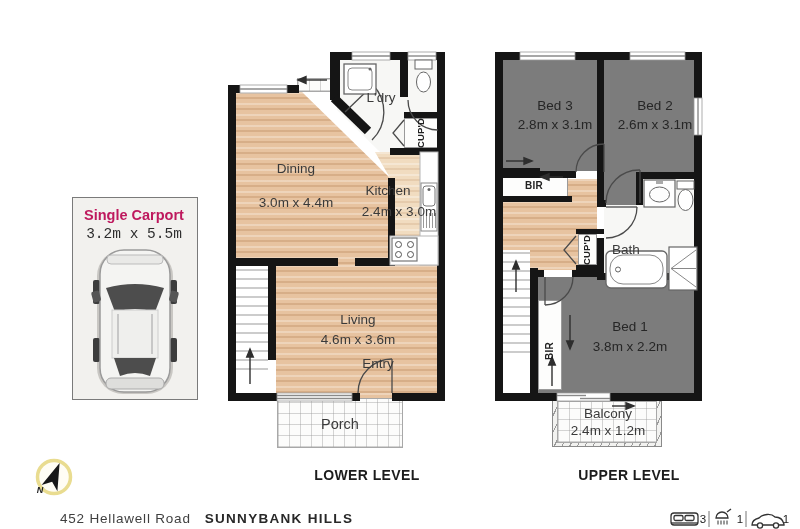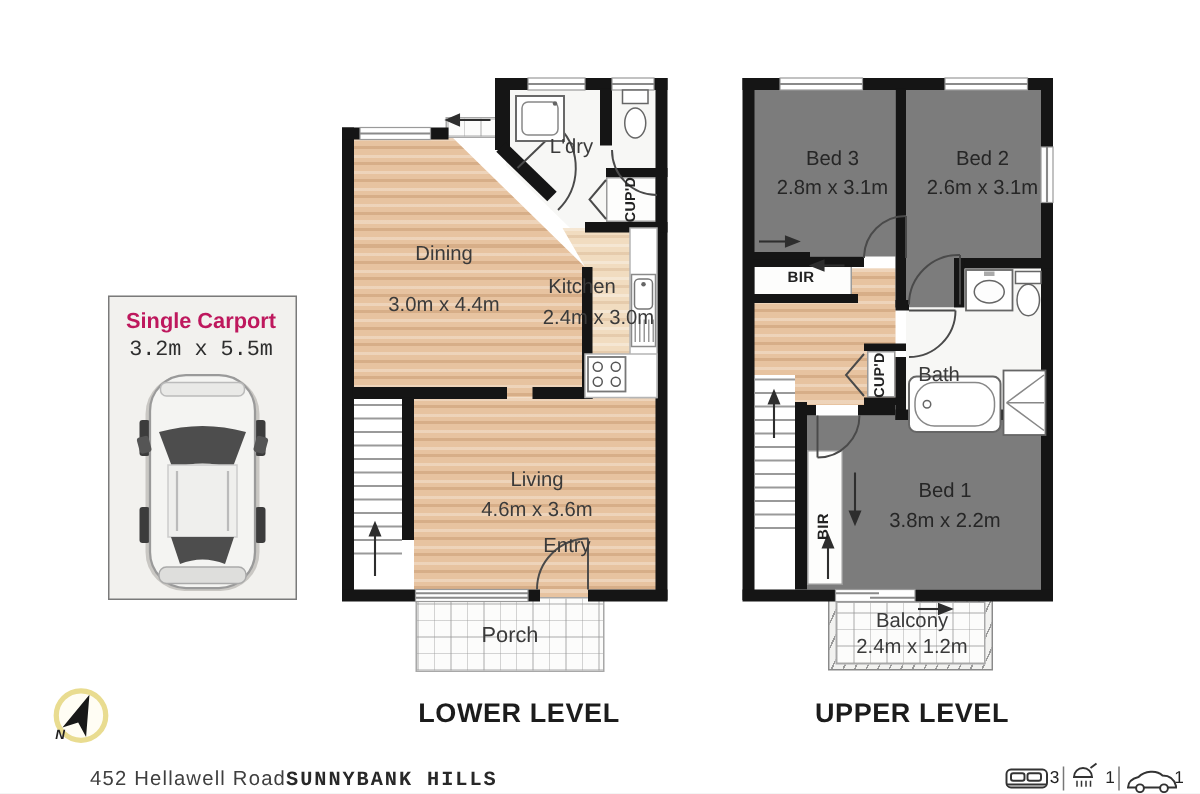--- a/index.html
+++ b/index.html
@@ -23,26 +23,26 @@
   .hatch{background:repeating-linear-gradient(115deg,#9a9a9a 0 1px,#f2f2f0 1px 7px);
       border:1px solid #8a8a8a;box-sizing:border-box;}
   .carport{background:#f2f1ee;border:1.5px solid #7a7a7a;box-sizing:border-box;}
   .lbl{position:absolute;transform:translate(-50%,-50%);white-space:nowrap;
        color:#3a3a3a;font-size:13.5px;line-height:1;}
   .lbl.rot{transform:translate(-50%,-50%) rotate(-90deg);}
   .lbl.tiny{font-size:10px;color:#222;font-weight:bold;letter-spacing:.3px;}
   .lbl.cup{font-size:9.5px;color:#222;font-weight:bold;letter-spacing:.2px;}
   .lbl.room{font-size:13.5px;}
   .lbl.big{font-size:14.5px;}
-  .lbl.level{font-size:18px;font-weight:bold;color:#1c1c1c;letter-spacing:.4px;}
+  .lbl.level{font-size:14px;font-weight:bold;color:#1c1c1c;letter-spacing:.4px;margin-left:21px;}
   .lbl.north{font-size:9px;font-style:italic;font-weight:bold;color:#222;}
   .lbl.num{font-size:11.5px;color:#222;}
   .address{position:absolute;left:60px;top:511px;font-size:13.5px;color:#3f3f3f;
        letter-spacing:.8px;white-space:nowrap;}
-  .address b{color:#282828;letter-spacing:1.3px;font-size:13.5px;font-family:Liberation Mono, monospace;}
+  .address b{color:#282828;letter-spacing:1.3px;margin-left:14px;font-size:13.5px;}
   svg.overlay{position:absolute;left:0;top:0;}
 </style>
 </head>
 <body>
 
 <div class="plan">
 
   <div class="floor wood" style="left:235px;top:92px;width:155px;height:173px;
               clip-path:polygon(0 0,67px 0,155px 86px,155px 173px,0 173px);"></div>
   <div class="floor whiteroom" style="left:337px;top:59px;width:101px;height:93px;

